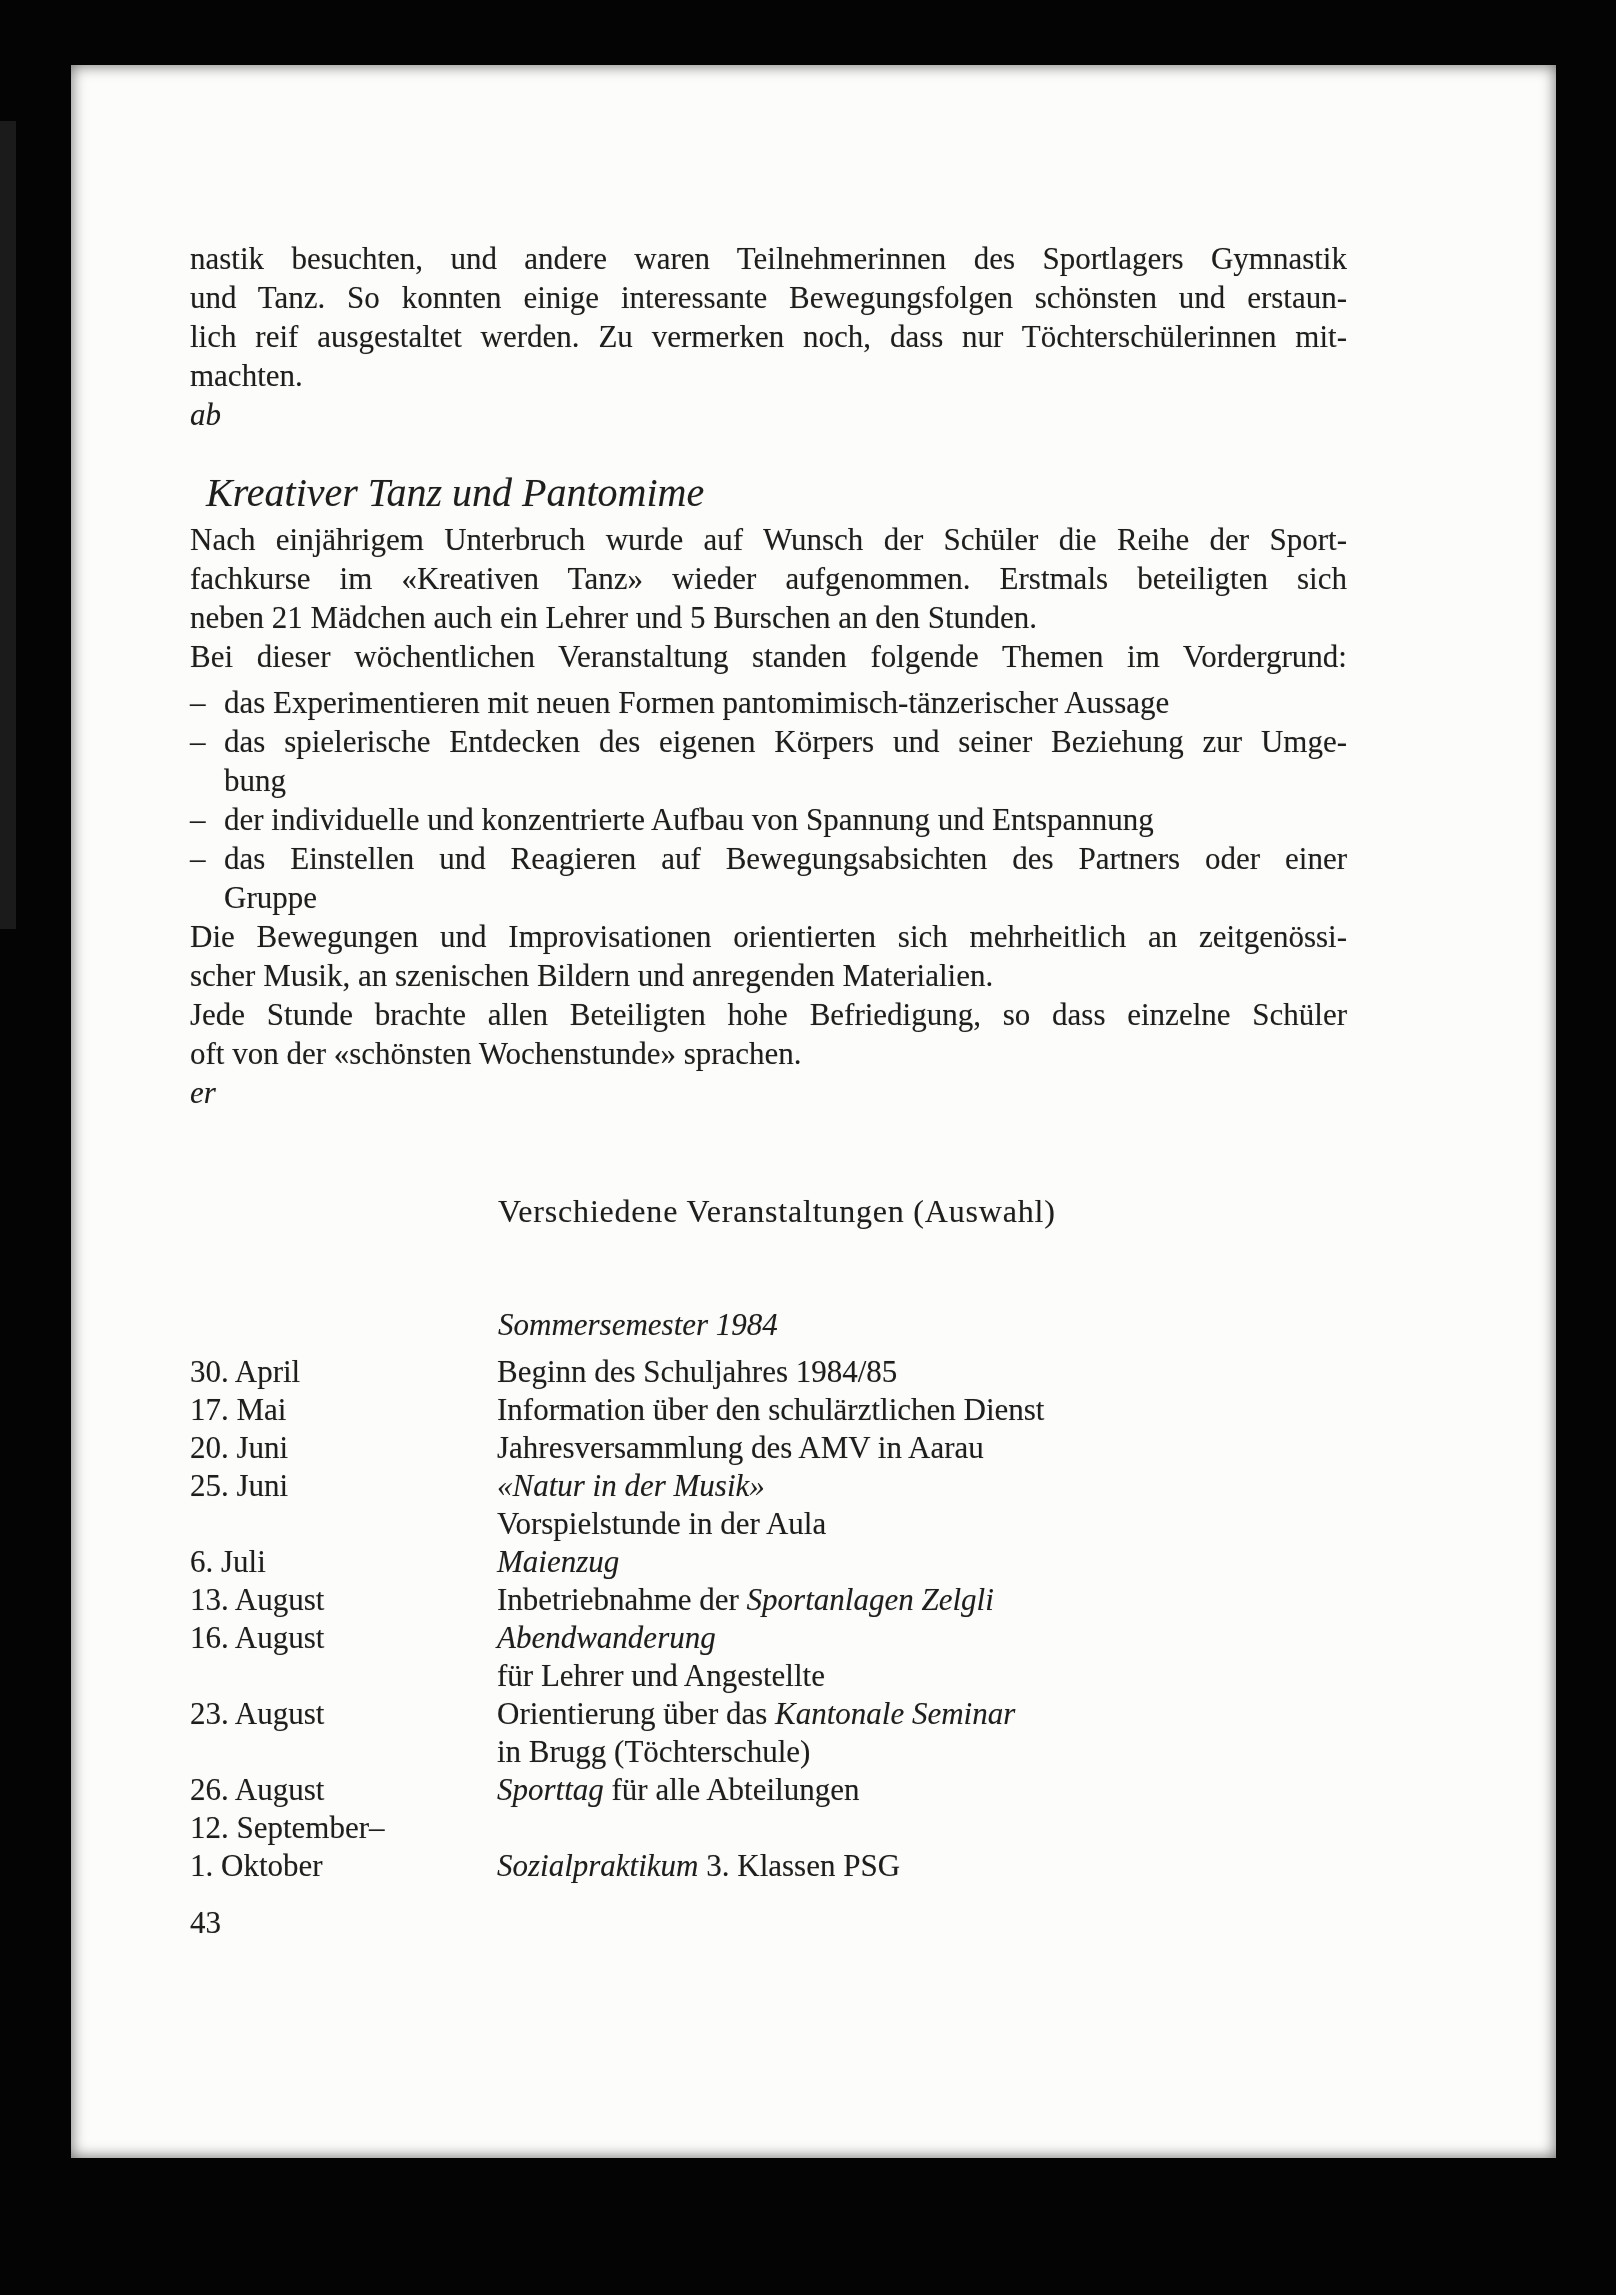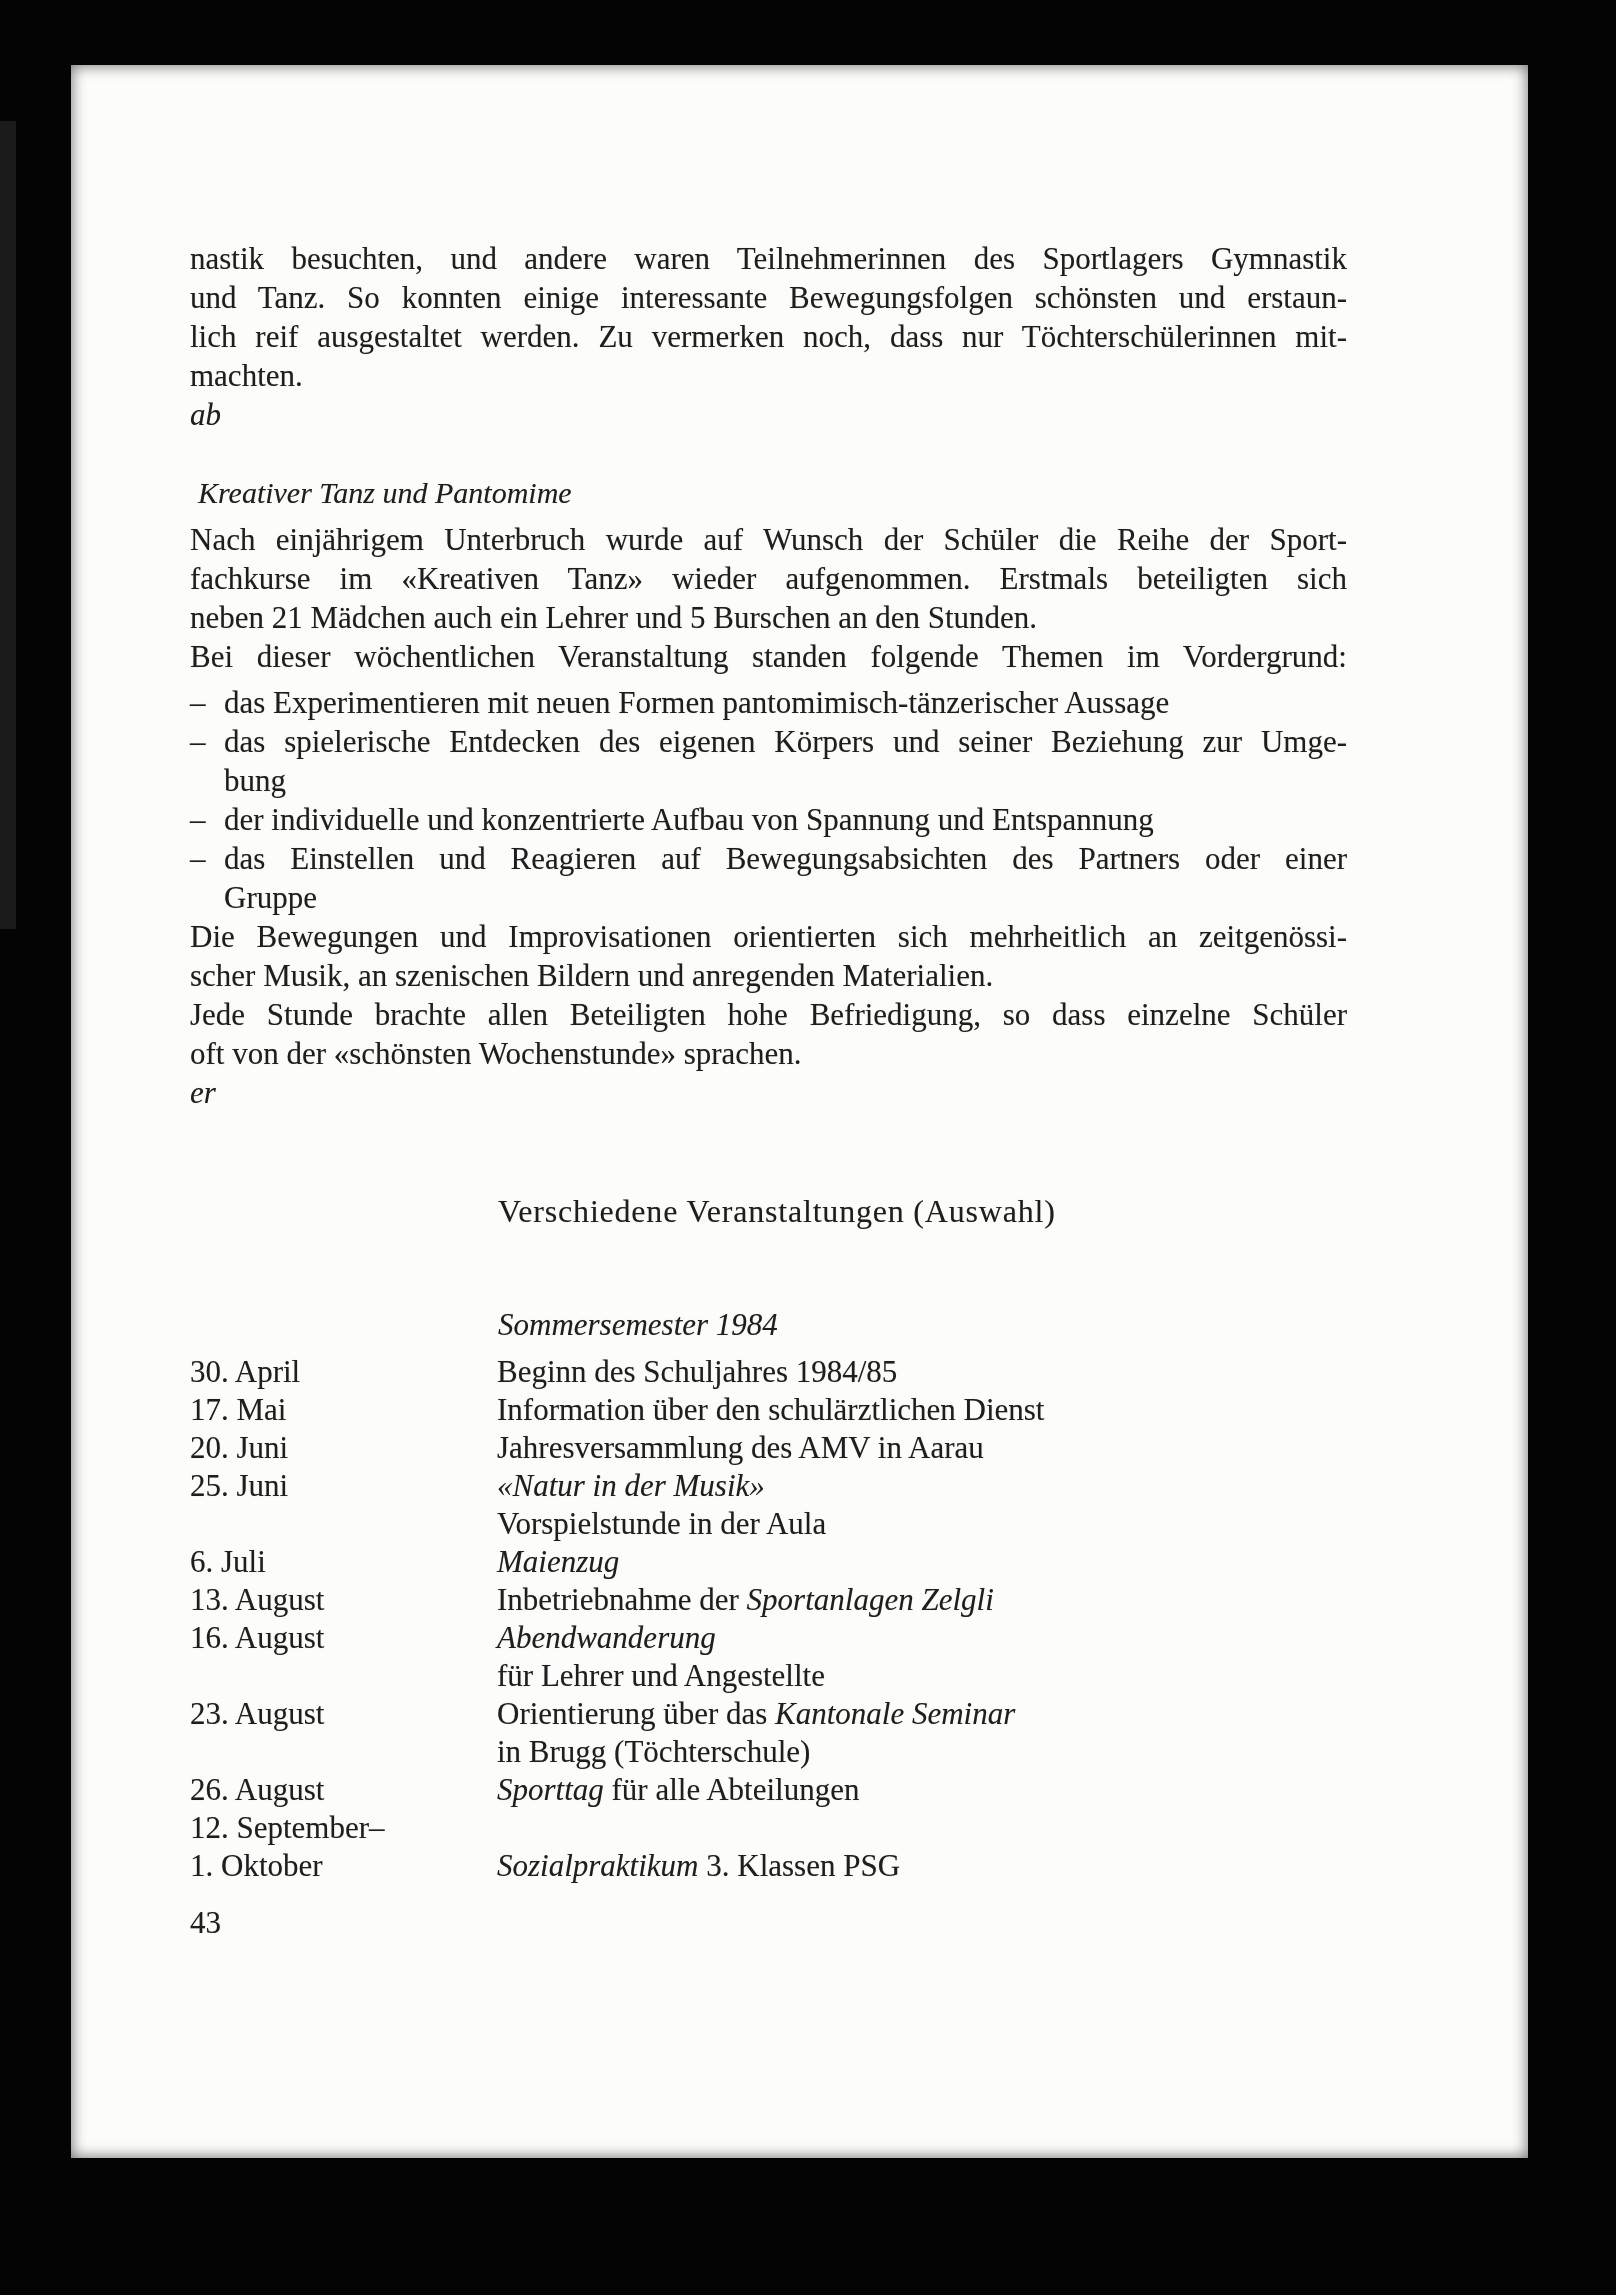--- a/index.html
+++ b/index.html
@@ -47,24 +47,24 @@
     text-shadow: 0 0 0.8px rgba(30,30,30,0.35);
   }
   .line { min-height: 39px; }
   .jl { text-align: justify; text-align-last: justify; }
   .ll { text-align: left; }
   .sig {
     text-align: left;
     font-style: italic;
   }
   .heading {
-    margin: 39px 0 0 8px;
+    margin: 39px 0 0 16px;
     font-style: italic;
     font-weight: normal;
-    font-size: 30px;
+    font-size: 40px;
     line-height: 39px;
   }
   .para2a { margin-top: 8px; }
   .bullets { margin-top: 6.5px; }
   .bullet {
     position: relative;
     padding-left: 34px;
   }
   .bullet .dash {
     position: absolute;
@@ -95,21 +95,21 @@
     text-align: left;
     padding-right: 22.6px;
   }
 </style>
 </head>
 <body>
 
 <div class="scan-bg" style="background: rgb(4, 4, 4);">
   <div class="edge-artifact"></div>
 
-  <div class="page" style="background: rgb(252, 252, 250);">
+  <div class="page" style="background: rgb(252, 252, 250); padding-left: 28px;">
     <div class="content" style="color: rgb(30, 30, 30);">
 
       <div id="para1">
           <div class="line jl">nastik besuchten, und andere waren Teilnehmerinnen des Sportlagers Gymnastik</div>
           <div class="line jl">und Tanz. So konnten einige interessante Bewegungsfolgen schönsten und erstaun-</div>
           <div class="line jl">lich reif ausgestaltet werden. Zu vermerken noch, dass nur Töchterschülerinnen mit-</div>
           <div class="line ll">machten.</div>
         </div>
 
       <div class="line sig">ab</div>

